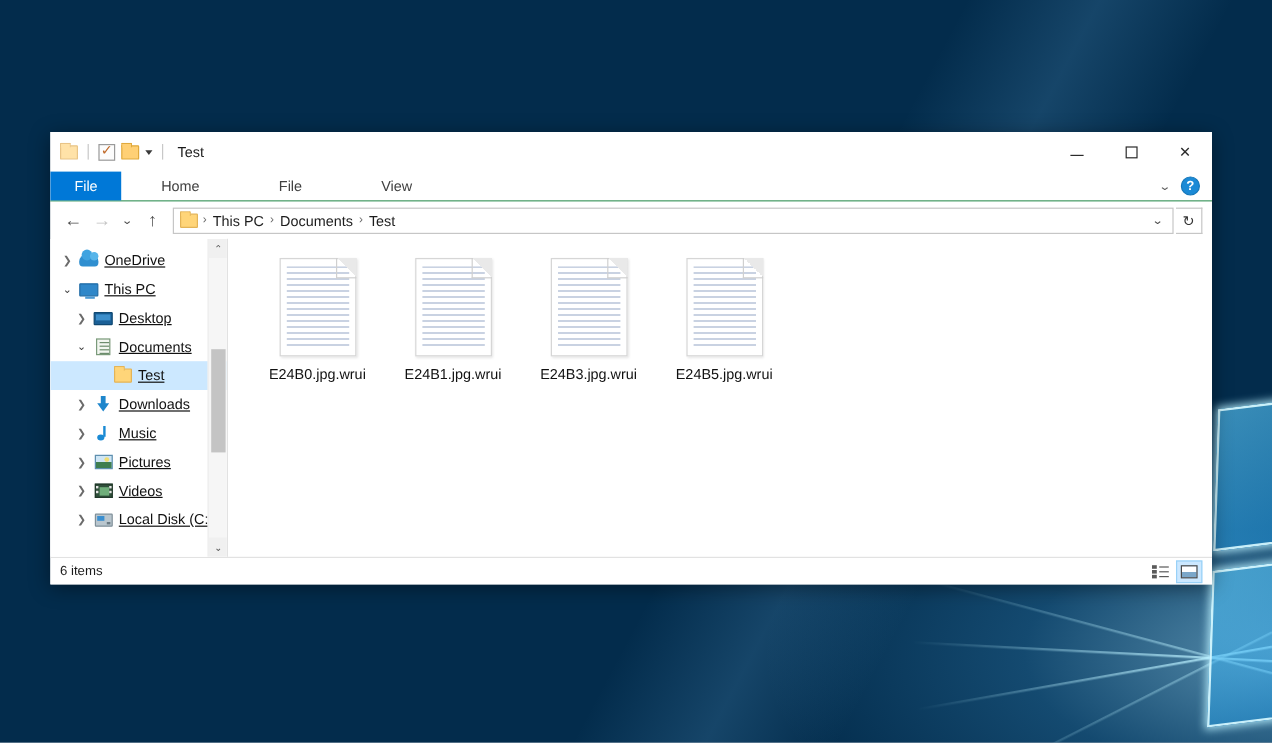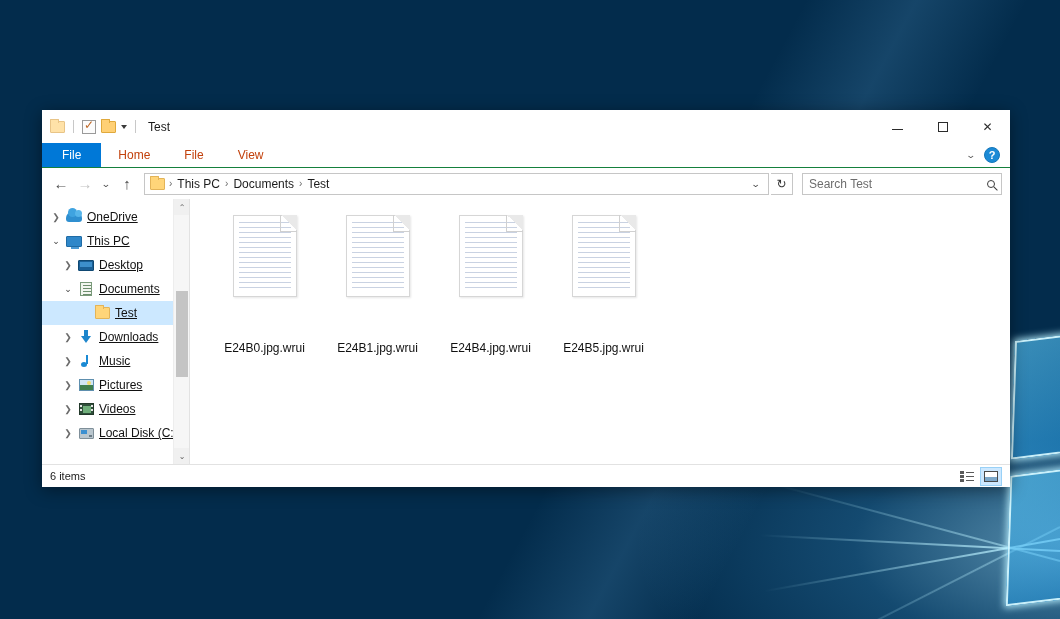--- a/index.html
+++ b/index.html
@@ -116,22 +116,22 @@
   }
   .glyph-min { width: 11px; height: 1px; background: #2b2b2b; margin-top: 6px; }
   .glyph-max { width: 10px; height: 10px; border: 1px solid #2b2b2b; }
 
   
   #ribbon {
     height: 25px; display: flex; align-items: stretch;
     border-bottom: 1px solid #15803d; flex: none; background: #fff;
   }
   .tab {
-    padding: 0 17px; display: flex; align-items: center;
-    font-size: 12px; color: #c2410c;
+    padding: 0 33px; display: flex; align-items: center;
+    font-size: 12px; color: #404040;
   }
   .tab.file { background: #0078d7; color: #fff; padding: 0 20px; }
   #ribbon-right { margin-left: auto; display: flex; align-items: center; gap: 9px; padding-right: 10px; }
   #ribbon-expand { font-size: 9px; color: #5a5a5a; transform: scaleX(1.4); }
   #help-btn {
     width: 16px; height: 16px; border-radius: 50%;
     background: #1b8ad6; color: #fff; font-size: 11px; font-weight: bold;
     display: flex; align-items: center; justify-content: center;
     border: 1px solid #1577ba;
   }
@@ -326,21 +326,21 @@
   #sb-thumb {
     position: absolute; left: 2px; top: 92px;
     width: 12px; height: 86px; background: #c4c4c4;
   }
 
   
   #content { flex: 1; overflow: hidden; padding: 14px 0 0 18px; background: #fff; }
   #filegrid { display: flex; flex-wrap: wrap; gap: 0; }
   .fileitem {
     width: 113px; padding-top: 2px;
-    display: flex; flex-direction: column; align-items: center; gap: 36px;
+    display: flex; flex-direction: column; align-items: center;
   }
   .doc-icon {
     width: 64px; height: 82px; position: relative;
     background: #ffffff; border: 1px solid #d6d6d6;
     box-shadow: 1px 1px 2px rgba(0,0,0,0.10);
   }
   .doc-lines {
     position: absolute; left: 5px; top: 6px; right: 5px; bottom: 6px;
     background-image: repeating-linear-gradient(
       to bottom,
@@ -461,24 +461,20 @@
           <span class="crumb">Documents</span>
           <span class="crumb-sep">›</span>
           <span class="crumb">Test</span>
         </div>
         <span class="crumb-caret">⌄</span>
       </div>
       <div id="refresh-btn">
         <span>↻</span>
       </div>
 
-      <div id="searchbox">
-        <input id="search-input" type="text" placeholder="Search Test" style="">
-        <span class="mag"></span>
-      </div>
     </div>
 
     <div id="body">
 
       <div id="navpane">
         <div id="navlist">
 
           <div class="navitem" style="padding-left:6px;">
             <span class="chev">❯</span>
             <span class="nav-ico">
@@ -581,28 +577,28 @@
 
           <div class="fileitem">
             <div class="doc-icon">
               <div class="doc-lines"></div>
                 <div class="doc-fold"></div>
             </div>
             <div class="filename">E24B1.jpg.wrui</div>
           </div>
 
 
-
           <div class="fileitem">
             <div class="doc-icon">
               <div class="doc-lines"></div>
                 <div class="doc-fold"></div>
             </div>
-            <div class="filename">E24B4.jpg.wrui</div>
-          </div>
+            <div class="filename">E24B3.jpg.wrui</div>
+          </div>
+
 
           <div class="fileitem">
             <div class="doc-icon">
               <div class="doc-lines"></div>
                 <div class="doc-fold"></div>
             </div>
             <div class="filename">E24B5.jpg.wrui</div>
           </div>
 
         </div>

